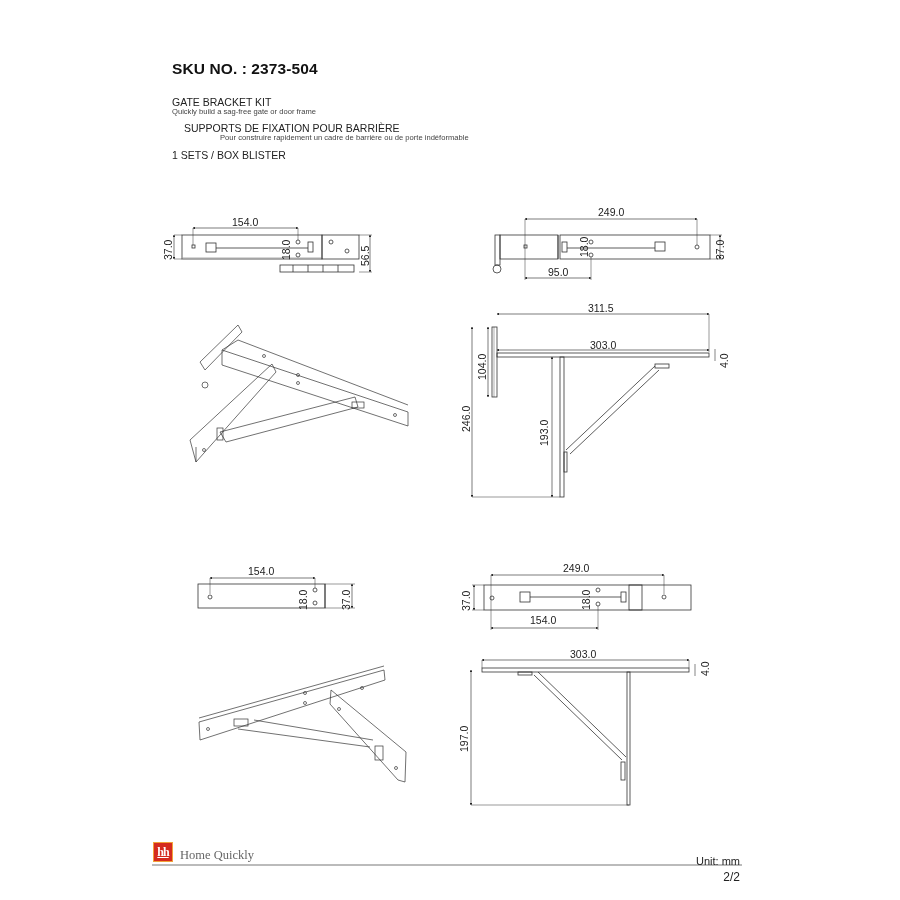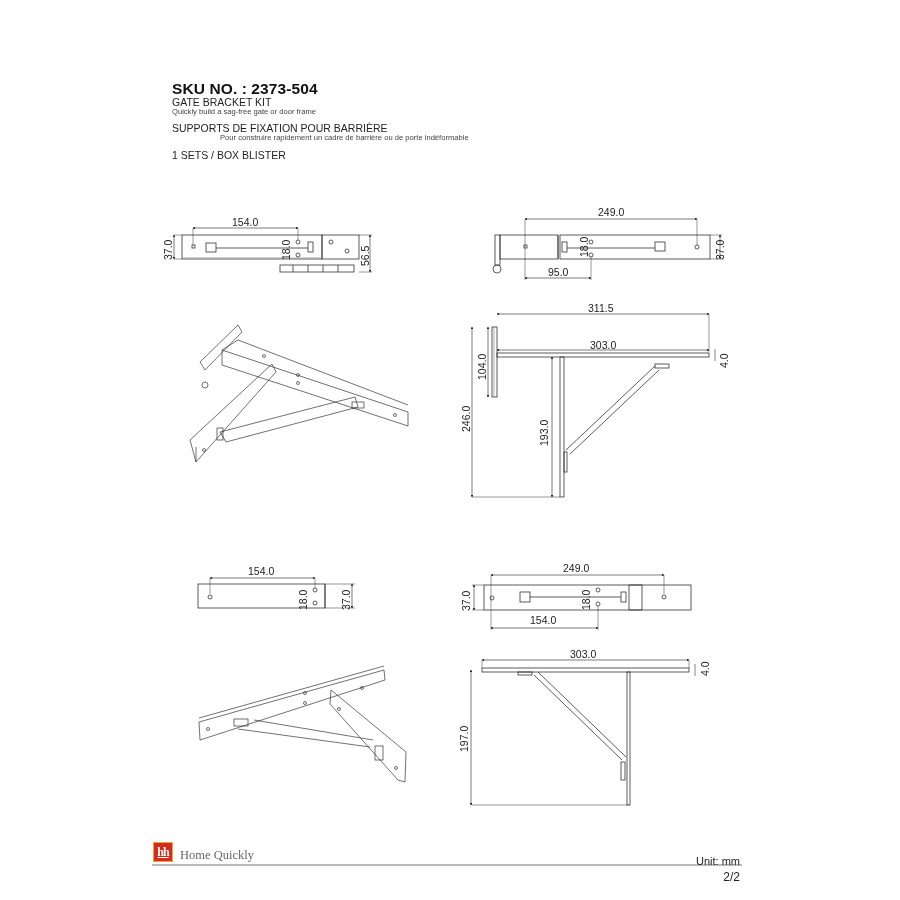--- a/index.html
+++ b/index.html
@@ -1,35 +1,35 @@
 <!DOCTYPE html>
 <html><head>
 <meta charset="utf-8">
 <style>
   html, body { margin:0; padding:0; background:#ffffff; }
   body { width:900px; height:900px; position:relative; overflow:hidden; font-family:"Liberation Sans", sans-serif; color:#111; }
   .abs { position:absolute; }
-  .sku { left:172px; top:80px; font-size:15.5px; font-weight:bold; letter-spacing:0.1px; }
+  .sku { left:172px; top:60px; font-size:15.5px; font-weight:bold; letter-spacing:0.1px; }
   .t-main { font-size:10.5px; color:#222; left:172px; }
   .t-sub { font-size:7.6px; color:#444; left:172px; }
   svg.draw { position:absolute; left:0; top:0; }
   .dim { font-family:"Liberation Sans", sans-serif; font-size:10.5px; fill:#222; }
   .logo { left:153px; top:842px; width:20px; height:20px; background:#d52b1e; border:1px solid #f2a23a; box-sizing:border-box; color:#fff; font-size:12px; font-weight:bold; line-height:18px; text-align:center; font-family:"Liberation Serif", serif; letter-spacing:-1px;text-decoration:underline;}
   .brand { left:180px; top:848px; font-family:"Liberation Serif", serif; font-size:12.5px; color:#666; }
   .footline { left:152px; top:864px; width:590px; height:2px; background:#bbb; }
   .unit { right:160px; top:855px; font-size:11px; color:#222; }
   .page { right:160px; top:870px; font-size:12px; color:#222; }
 </style>
 </head>
 <body>
 
 <div class="abs sku">SKU NO. : 2373-504</div>
 <div class="abs t-main" style="top:96px;">GATE BRACKET KIT</div>
 <div class="abs t-sub" style="top:107px;text-align:right;">Quickly build a sag-free gate or door frame</div>
-<div class="abs t-main" style="top:122px;">SUPPORTS DE FIXATION POUR BARRIÈRE</div>
+<div class="abs t-main" style="top:122px;margin-left:12px;">SUPPORTS DE FIXATION POUR BARRIÈRE</div>
 <div class="abs t-sub" style="top:133px;padding-left:48px;">Pour construire rapidement un cadre de barrière ou de porte indéformable</div>
 <div class="abs t-main" style="top:149px;">1 SETS / BOX BLISTER</div>
 
 <svg class="draw" width="900" height="900" viewBox="0 0 900 900">
   <defs>
     <marker id="ar" viewBox="0 0 6 6" refX="5" refY="3" markerWidth="4" markerHeight="4" orient="auto-start-reverse">
       <path d="M0,0 L6,3 L0,6 z" fill="#222"></path>
     </marker>
   </defs>
   <g fill="none" stroke="#333" stroke-width="0.8">

